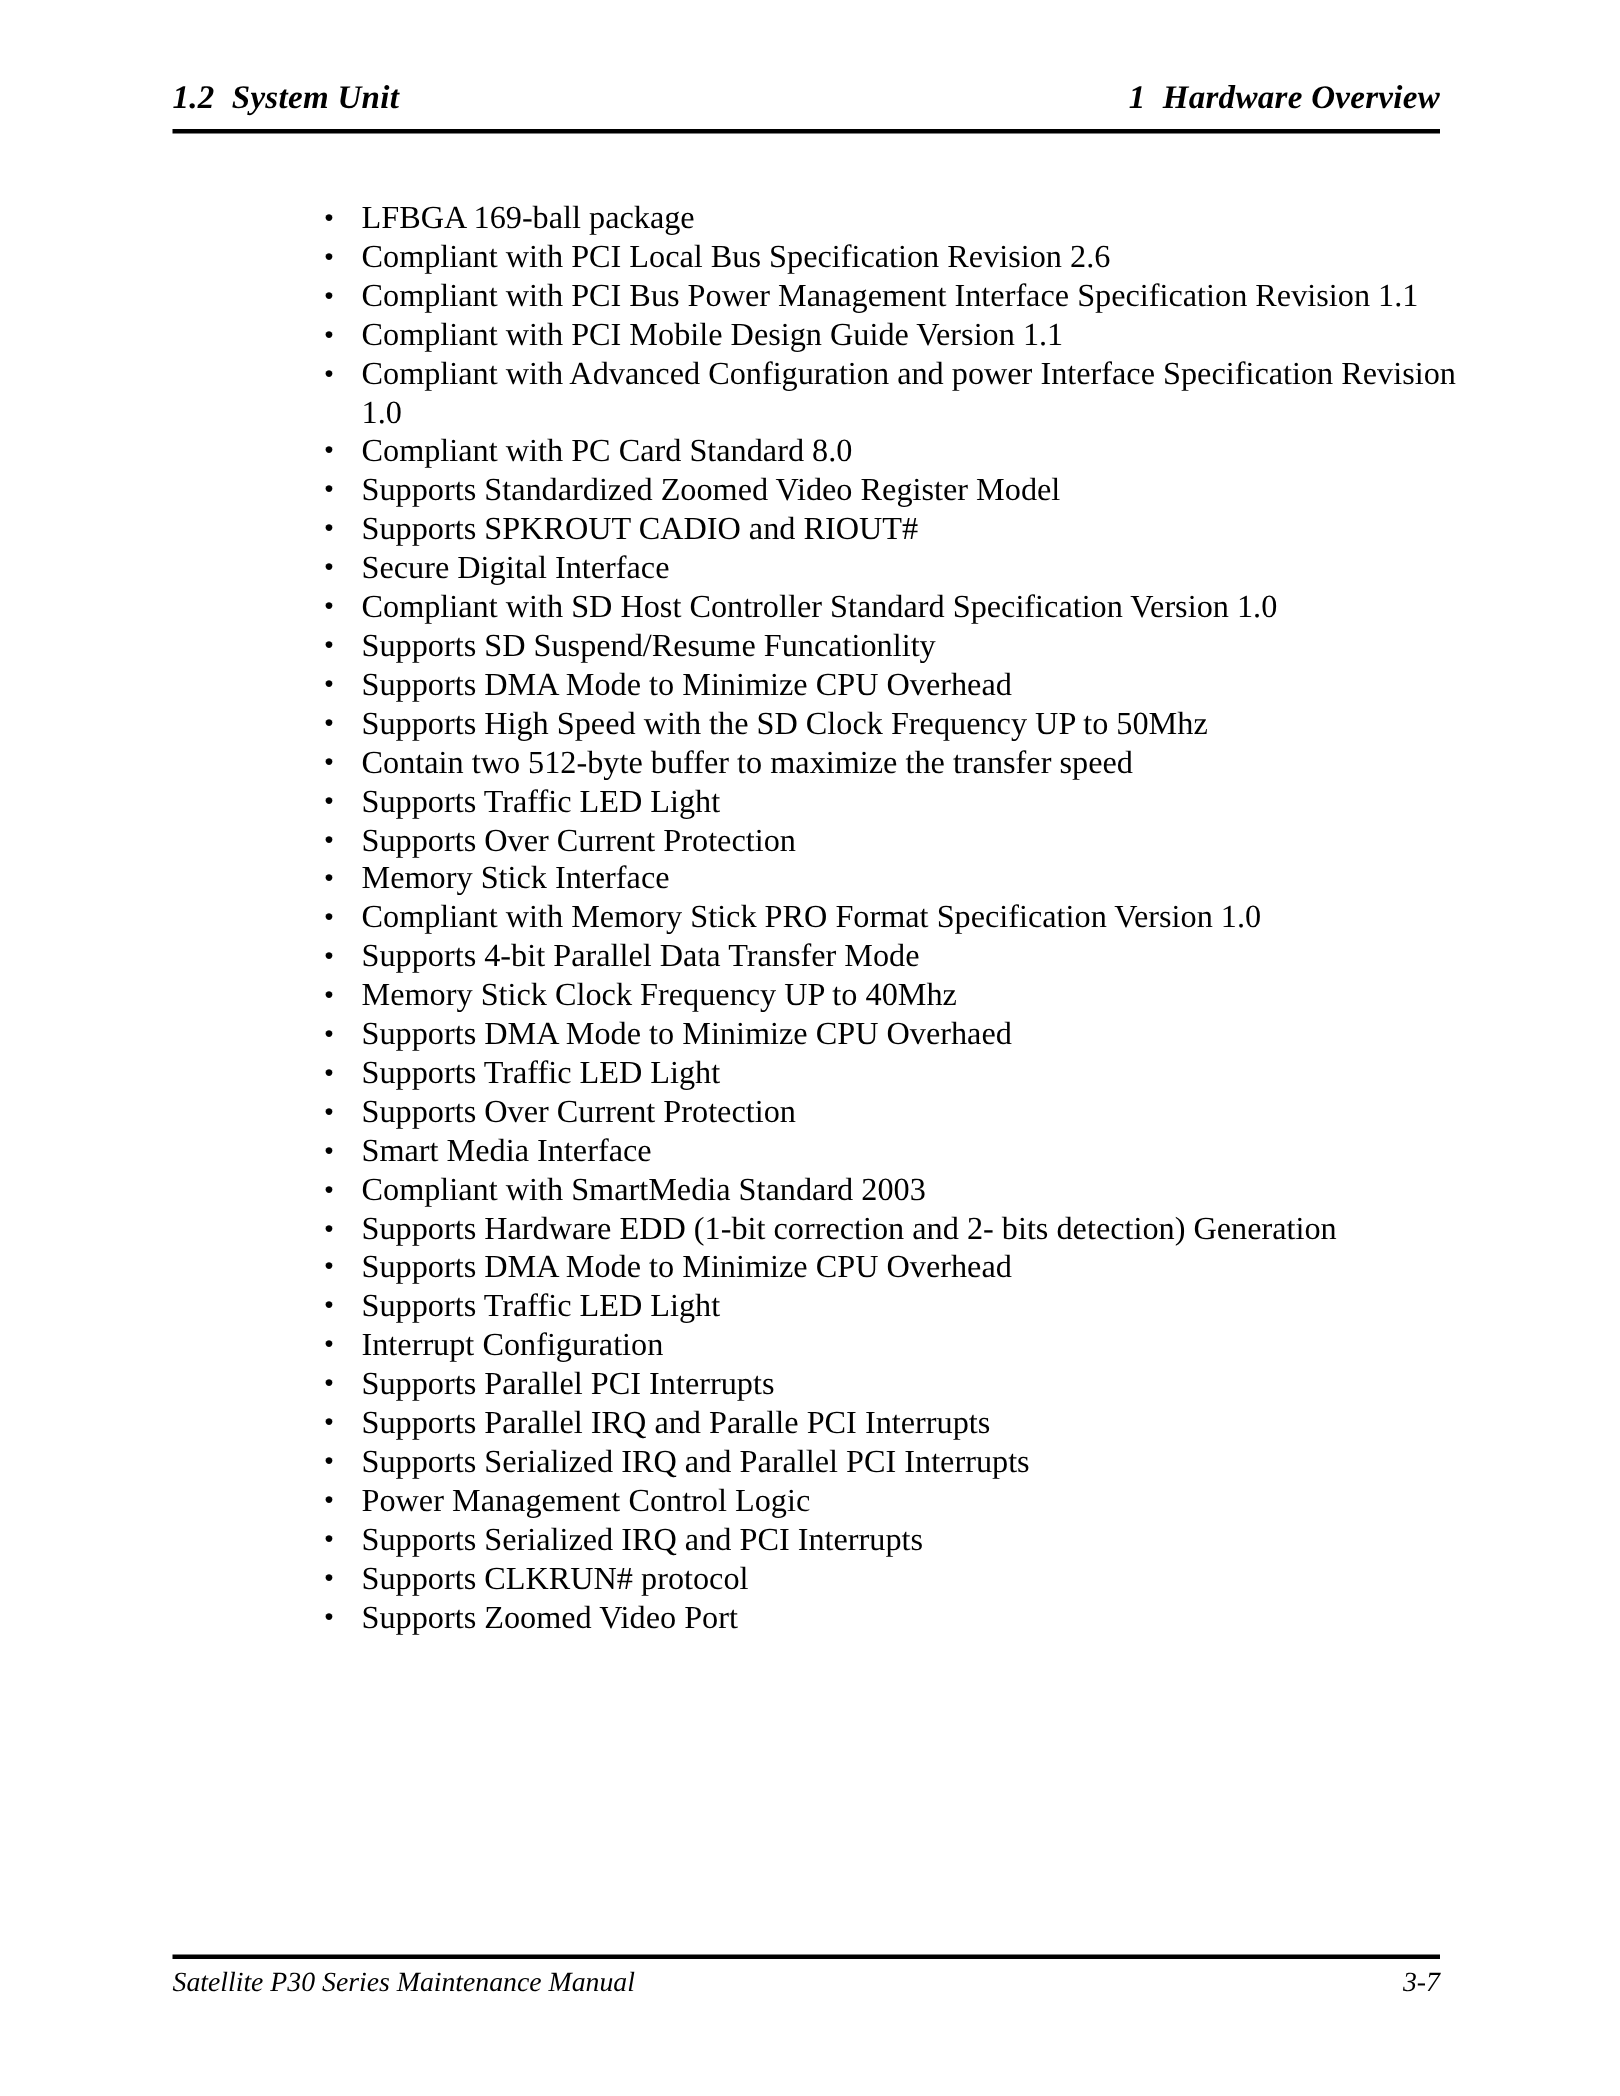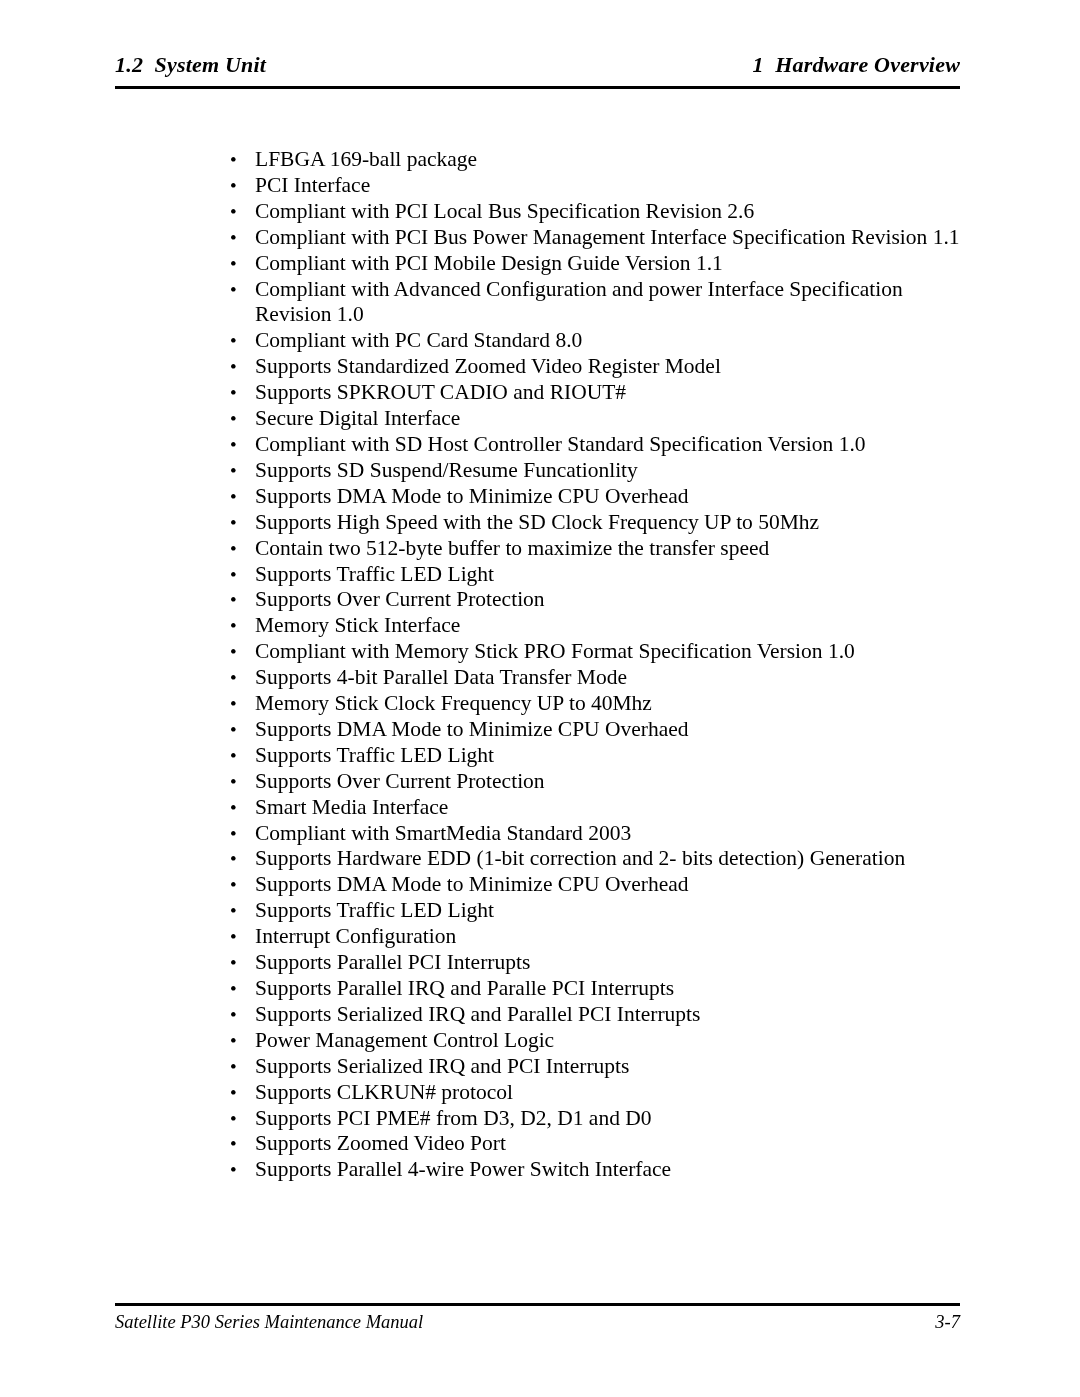--- a/index.html
+++ b/index.html
@@ -52,21 +52,21 @@
 
   
   .content {
     position: absolute;
     left: 215px;
     top: 133px;
     width: 760px;
   }
   ul.bullets {
     list-style: none;
-    margin: 14px;
+    margin: 0;
     padding: 0;
   }
   ul.bullets > li {
     position: relative;
     padding-left: 26px;
     font-size: 21.5px;
     line-height: 25.9px;
     margin: 0;
     text-indent: 0;
   }
@@ -117,23 +117,20 @@
     <span class="hdr-text">1  Hardware Overview</span>
   </div>
   <div class="hdr-rule"></div>
 
   <div class="content">
     <ul class="bullets">
         <li>
           <span class="li-text">LFBGA 169-ball package</span>
         </li>
         <li>
-          <span class="li-text">PCI Interface</span>
-        </li>
-        <li>
           <span class="li-text">Compliant with PCI Local Bus Specification Revision 2.6</span>
         </li>
         <li>
           <span class="li-text">Compliant with PCI Bus Power Management Interface Specification Revision 1.1</span>
         </li>
         <li>
           <span class="li-text">Compliant with PCI Mobile Design Guide Version 1.1</span>
         </li>
         <li>
           <span class="li-text">Compliant with Advanced Configuration and power Interface Specification Revision 1.0</span>
@@ -222,27 +219,21 @@
         <li>
           <span class="li-text">Power Management Control Logic</span>
         </li>
         <li>
           <span class="li-text">Supports Serialized IRQ and PCI Interrupts</span>
         </li>
         <li>
           <span class="li-text">Supports CLKRUN# protocol</span>
         </li>
         <li>
-          <span class="li-text">Supports PCI PME# from D3, D2, D1 and D0</span>
-        </li>
-        <li>
           <span class="li-text">Supports Zoomed Video Port</span>
-        </li>
-        <li>
-          <span class="li-text">Supports Parallel 4-wire Power Switch Interface</span>
         </li>
       </ul>
   </div>
 
   <div class="ftr-rule"></div>
   <div class="page-footer">
     <span class="ftr-text">Satellite P30 Series Maintenance Manual</span>
     <span class="ftr-text">3-7</span>
   </div>
 

